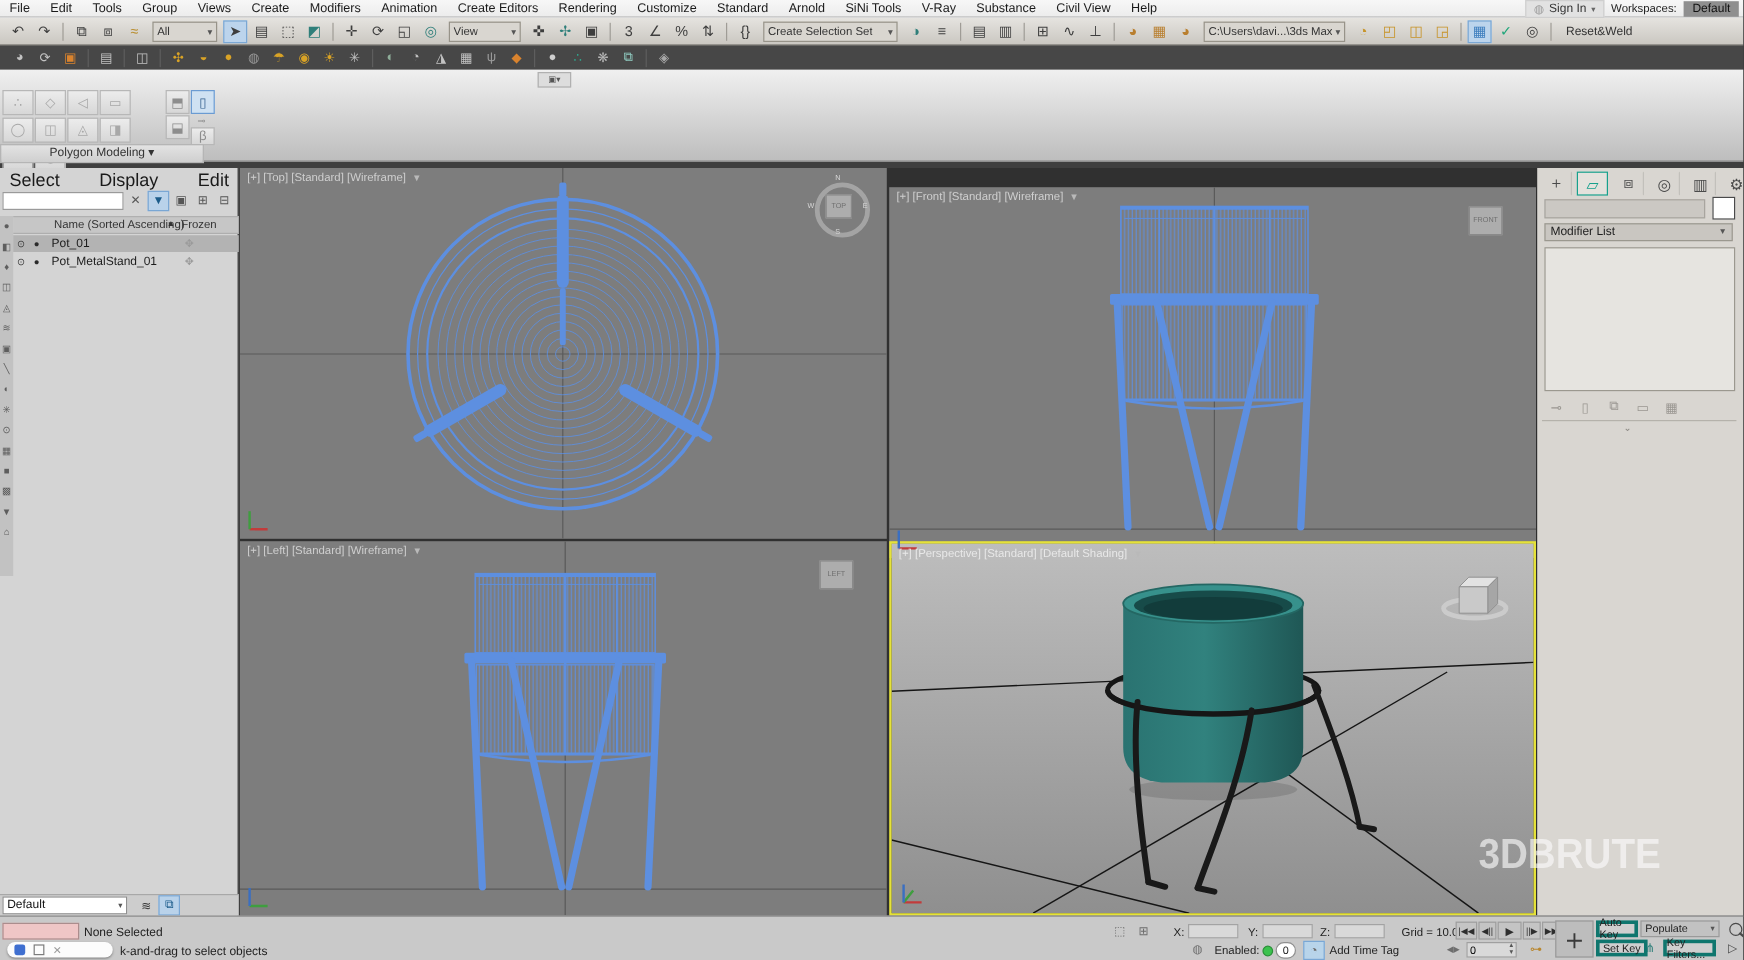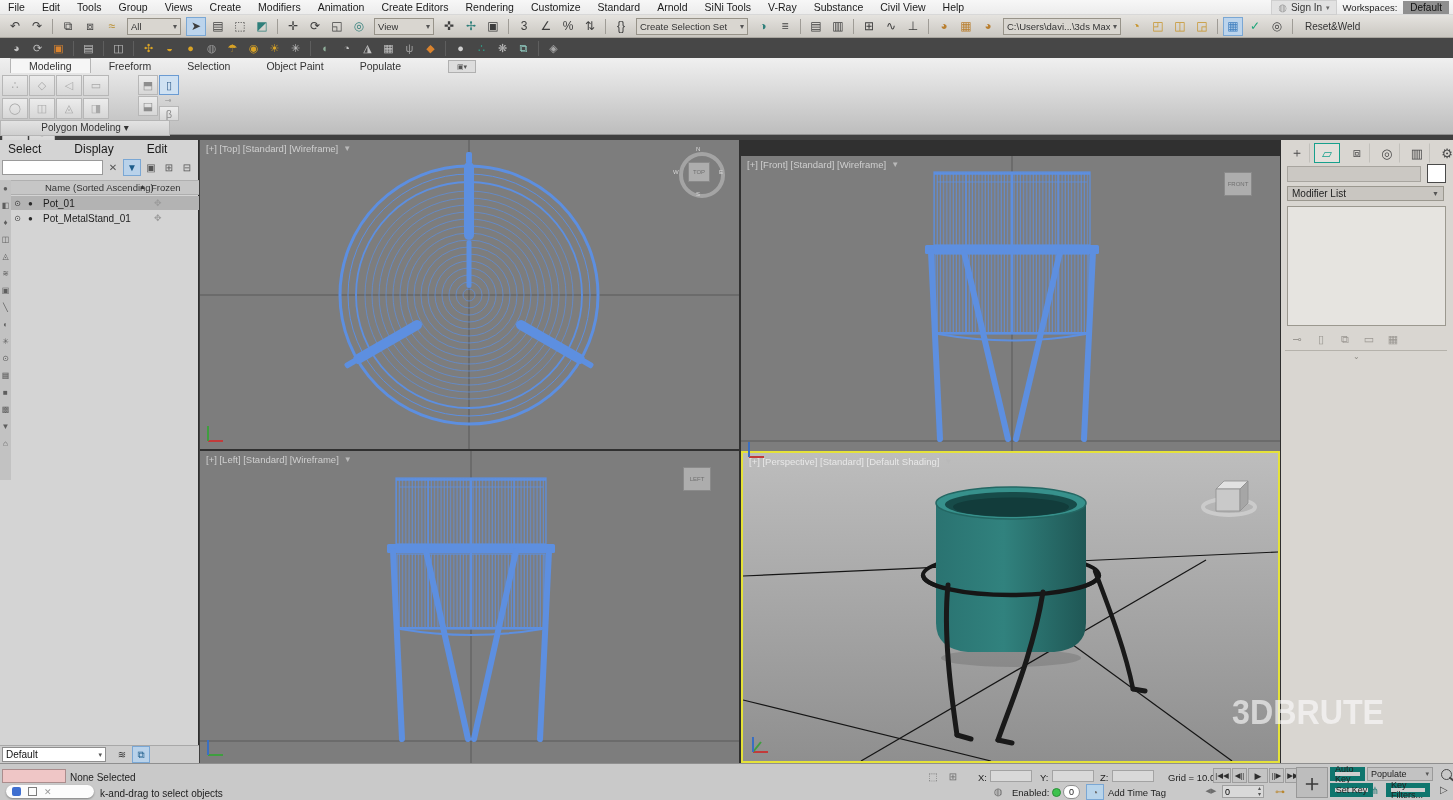--- a/index.html
+++ b/index.html
@@ -30,21 +30,21 @@
   #poly-group{position:absolute;left:2px;top:17px;width:160px;height:44px;}
   #poly-buttons{position:absolute;left:0;top:0;width:134px;display:flex;flex-wrap:wrap;}
   #poly-buttons .icon{width:24px;height:19px;border:1px solid #b7b7b7;background:linear-gradient(#ececec,#d7d7d7);color:#a8a8a8;margin:0 1px 2px 0;font-size:11px;}
   #poly-side{position:absolute;left:136px;top:0;}
   .pside-btn{position:absolute;width:18px;height:18px;border:1px solid #b7b7b7;background:linear-gradient(#ececec,#d7d7d7);color:#8d8d8d;font-size:11px;display:flex;align-items:center;justify-content:center;}
   .pside-btn.blue{background:#cfe1f2;border-color:#6b9bd2;color:#35608e;}
   #poly-label{position:absolute;left:0px;top:62px;width:168px;height:14px;background:linear-gradient(#e3e3e3,#cfcfcf);border:1px solid #b5b5b5;font-size:10px;color:#333;text-align:center;line-height:14px;}
   
   #explorer{position:absolute;left:0;top:140px;width:199px;height:623px;background:#d4d4d4;border-right:1px solid #2e2e2e;box-sizing:border-box;}
   #exp-menus{position:absolute;left:0;top:2px;height:14px;display:flex;padding-left:8px;gap:16px;}
-  #exp-menus span{font-size:12px;color:#1a1a1a;}
+  #exp-menus span{font-size:15px;color:#1a1a1a;}
   #exp-toolbar{position:absolute;left:2px;top:18px;height:18px;display:flex;align-items:center;}
   #exp-search{width:95px;height:13px;background:#fff;border:1px solid #9a9a9a;font-size:10px;padding:0 2px;}
   .exp-ticon{display:inline-flex;align-items:center;justify-content:center;width:16px;height:15px;font-size:10px;color:#555;margin-left:2px;}
   .exp-ticon.active{background:#b9d2ea;border:1px solid #7aa7d4;color:#1c5c8a;}
   #exp-header{position:absolute;left:11px;top:40px;width:188px;height:13px;background:#c6c6c6;border-top:1px solid #b0b0b0;border-bottom:1px solid #aeaeae;font-size:9.5px;color:#333;}
   #exp-side{position:absolute;left:0;top:40px;width:11px;height:300px;background:#c2c2c2;display:flex;flex-direction:column;align-items:center;}
   #exp-side .icon{width:10px;height:15px;font-size:8px;color:#5e5e5e;margin:0;}
   .exp-row{position:absolute;left:11px;width:188px;height:14px;display:flex;align-items:center;font-size:10px;color:#1c1c1c;}
   .exp-row.selected{background:#b3b3b3;}
   .exp-eye{width:13px;text-align:center;font-size:8px;color:#3c3c3c;}
@@ -90,21 +90,21 @@
   #none-selected{position:absolute;left:70px;top:8px;}
   #overlay-pill{position:absolute;left:6px;top:21px;width:88px;height:13px;background:#fcfcfc;border-radius:7px;box-shadow:0 1px 2px rgba(0,0,0,.35);display:flex;align-items:center;gap:7px;padding-left:6px;box-sizing:border-box;z-index:6;}
   #overlay-pill .blue-sq{width:9px;height:9px;background:#3f6fd0;border-radius:2px;}
   #overlay-pill .sq{width:7px;height:7px;border:1px solid #7c7c7c;}
   #overlay-pill .x{color:#9a9a9a;font-size:9px;}
   #prompt-line{position:absolute;left:100px;top:24px;color:#222;}
   .sb-icon{position:absolute;width:16px;height:14px;display:flex;align-items:center;justify-content:center;color:#6e6e6e;font-size:10px;}
   .sb-field{position:absolute;width:42px;height:12px;background:#d9d9d9;border:1px solid #a3a3a3;box-sizing:border-box;font-size:9px;padding:0 2px;}
   .sb-label{position:absolute;font-size:9.5px;color:#222;}
   .pb-btn{position:absolute;height:15px;background:#c4c4c4;border:1px solid #9e9e9e;font-size:7.5px;color:#2e2e2e;display:flex;align-items:center;justify-content:center;box-sizing:border-box;}
-  .sb-btn{position:absolute;height:14px;background:#cfcfcf;border:5px solid #0f766e;font-size:9px;color:#222;display:flex;align-items:center;justify-content:center;box-sizing:border-box;}
+  .sb-btn{position:absolute;height:14px;background:#cfcfcf;border:3px solid #0f766e;font-size:9px;color:#222;display:flex;align-items:center;justify-content:center;box-sizing:border-box;}
   #sel-dropdown{position:absolute;left:1367px;top:3px;width:66px;height:14px;background:#c2c2c2;border:1px solid #9a9a9a;font-size:9px;display:flex;align-items:center;justify-content:space-between;padding:0 3px;box-sizing:border-box;}
   #big-plus{position:absolute;left:1296px;top:3px;width:30px;height:29px;background:#bdbdbd;border:1px solid #989898;font-size:24px;color:#3a3a3a;display:flex;align-items:center;justify-content:center;}
   #magnifier{position:absolute;left:1441px;top:5px;width:9px;height:9px;border:1.6px solid #4a4a4a;border-radius:50%;}
   #magnifier::after{content:"";position:absolute;left:7px;top:8px;width:5px;height:1.6px;background:#4a4a4a;transform:rotate(40deg);}
   #pen-arrow{position:absolute;left:1440px;top:20px;color:#4a4a4a;font-size:10px;}
   #enabled-dot{position:absolute;left:1052px;top:24px;width:7px;height:7px;border-radius:50%;background:#3cc24e;border:1px solid #2a8f38;}
   #enabled-counter{position:absolute;left:1063px;top:21px;width:15px;height:12px;background:#fff;border:1px solid #8f8f8f;border-radius:7px;text-align:center;font-size:9px;line-height:12px;}
   #frame-spinner{position:absolute;left:1222px;top:21px;width:42px;height:13px;background:#d9d9d9;border:1px solid #a0a0a0;font-size:9px;box-sizing:border-box;padding-left:2px;}
   #frame-arrows{position:absolute;left:1258px;top:21px;font-size:6px;color:#555;line-height:6px;}
 </style>
@@ -237,27 +237,20 @@
       <i class="sep"></i>
       <span class="icon" style="color: rgb(207, 207, 207);">●</span>
       <span class="icon" style="color: rgb(46, 165, 140);">∴</span>
       <span class="icon" style="color: rgb(185, 185, 185);">❋</span>
       <span class="icon" style="color: rgb(143, 202, 191);">⧉</span>
       <i class="sep"></i>
       <span class="icon" style="color: rgb(168, 168, 168);">◈</span>
     </div>
 
   <div id="ribbon">
-    <div id="ribbon-tabs">
-        <span class="rtab active">Modeling</span>
-        <span class="rtab">Freeform</span>
-        <span class="rtab">Selection</span>
-        <span class="rtab">Object Paint</span>
-        <span class="rtab">Populate</span>
-      </div>
     <div id="ribbon-extra">▣▾</div>
     <div id="poly-group">
       <div id="poly-buttons">
           <span class="icon">∴</span>
           <span class="icon">◇</span>
           <span class="icon">◁</span>
           <span class="icon">▭</span>
           <span class="icon">◯</span>
           <span class="icon">◫</span>
           <span class="icon">◬</span>

